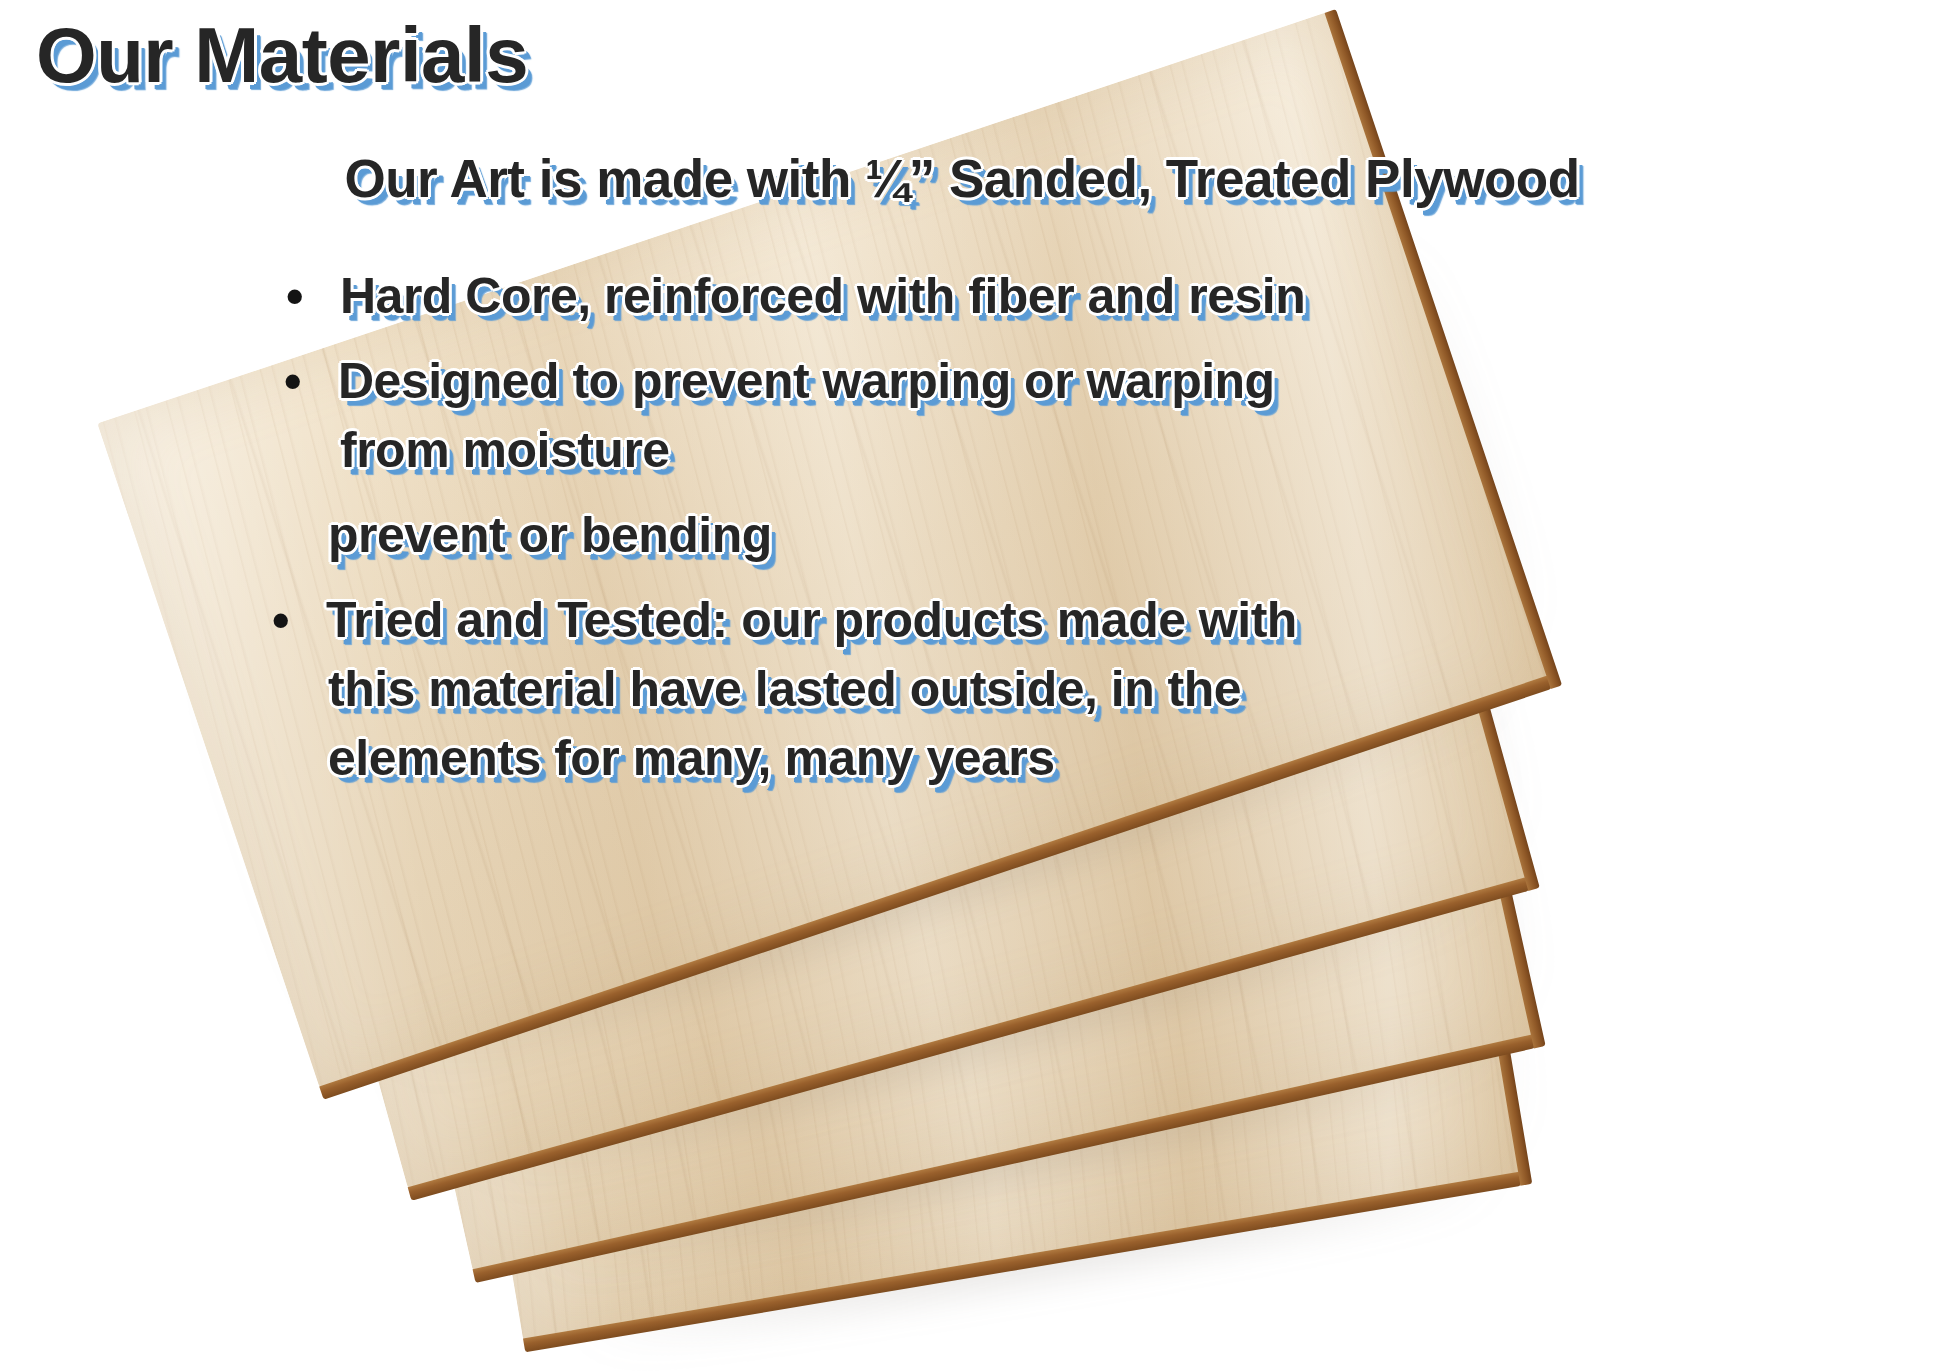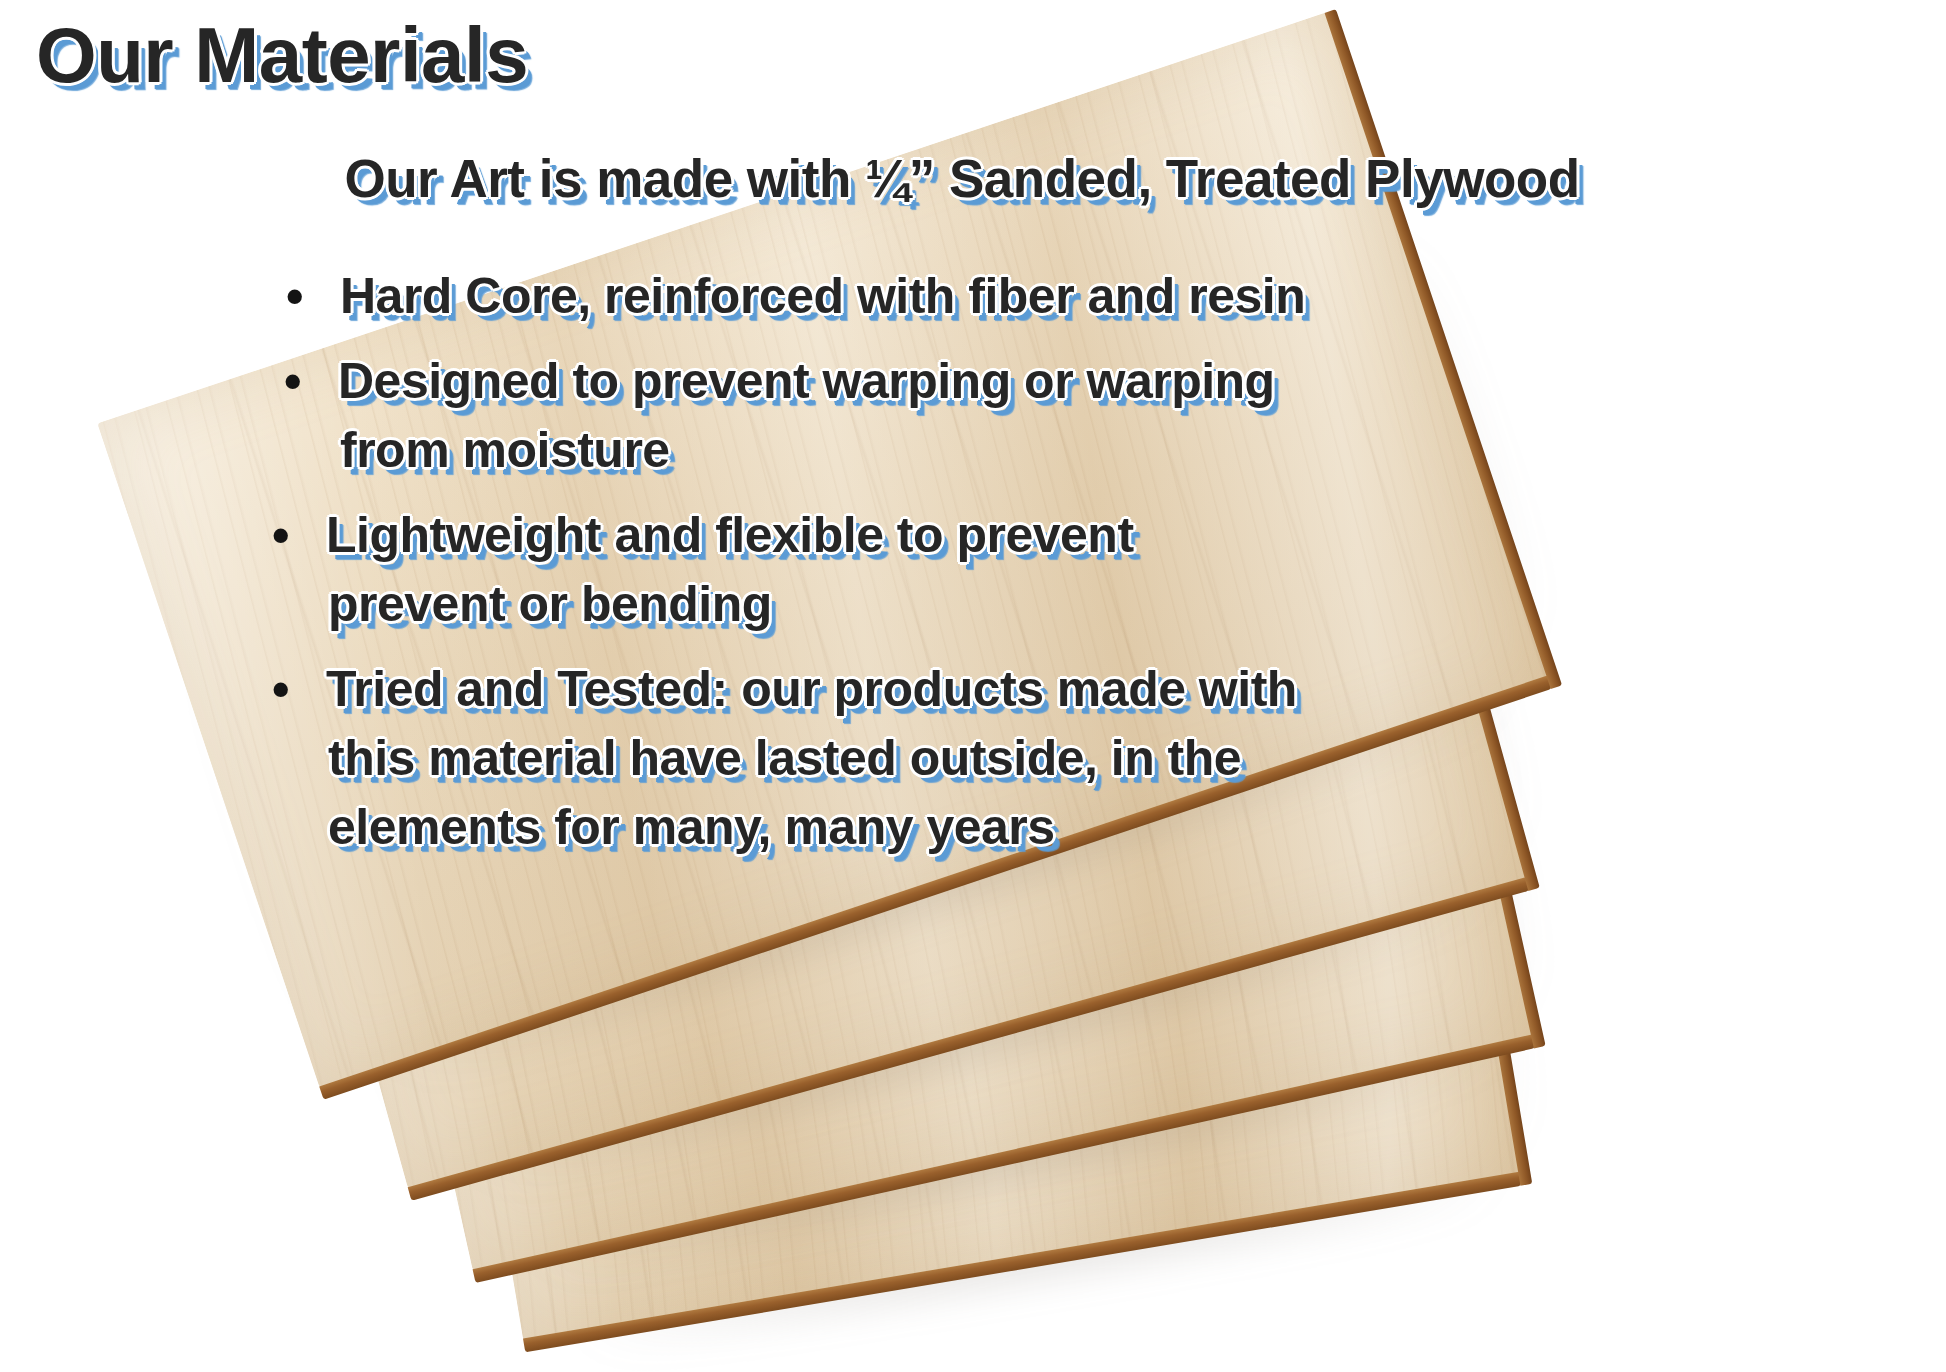--- a/index.html
+++ b/index.html
@@ -239,21 +239,20 @@
 
     <ul id="bullet-list">
         <li class="bullet-item" id="bullet-item-0">
           <span class="bullet-row ol-text"><span class="bullet-dot">•</span><span>Hard Core, reinforced with fiber and resin</span></span>
         </li>
         <li class="bullet-item" id="bullet-item-1">
           <span class="bullet-row ol-text"><span class="bullet-dot">•</span><span>Designed to prevent warping or warping</span></span>
           <span class="bullet-cont ol-text">from moisture</span>
         </li>
         <li class="bullet-item" id="bullet-item-2">
-          <span class="bullet-row ol-text"><span class="bullet-dot">•</span><span>Lightweight and flexible to prevent</span></span>
           <span class="bullet-cont ol-text">prevent or bending</span>
         </li>
         <li class="bullet-item" id="bullet-item-3">
           <span class="bullet-row ol-text"><span class="bullet-dot">•</span><span>Tried and Tested: our products made with</span></span>
           <span class="bullet-cont ol-text">this material have lasted outside, in the</span>
           <span class="bullet-cont ol-text">elements for many, many years</span>
         </li>
       </ul>
 
   </div>

